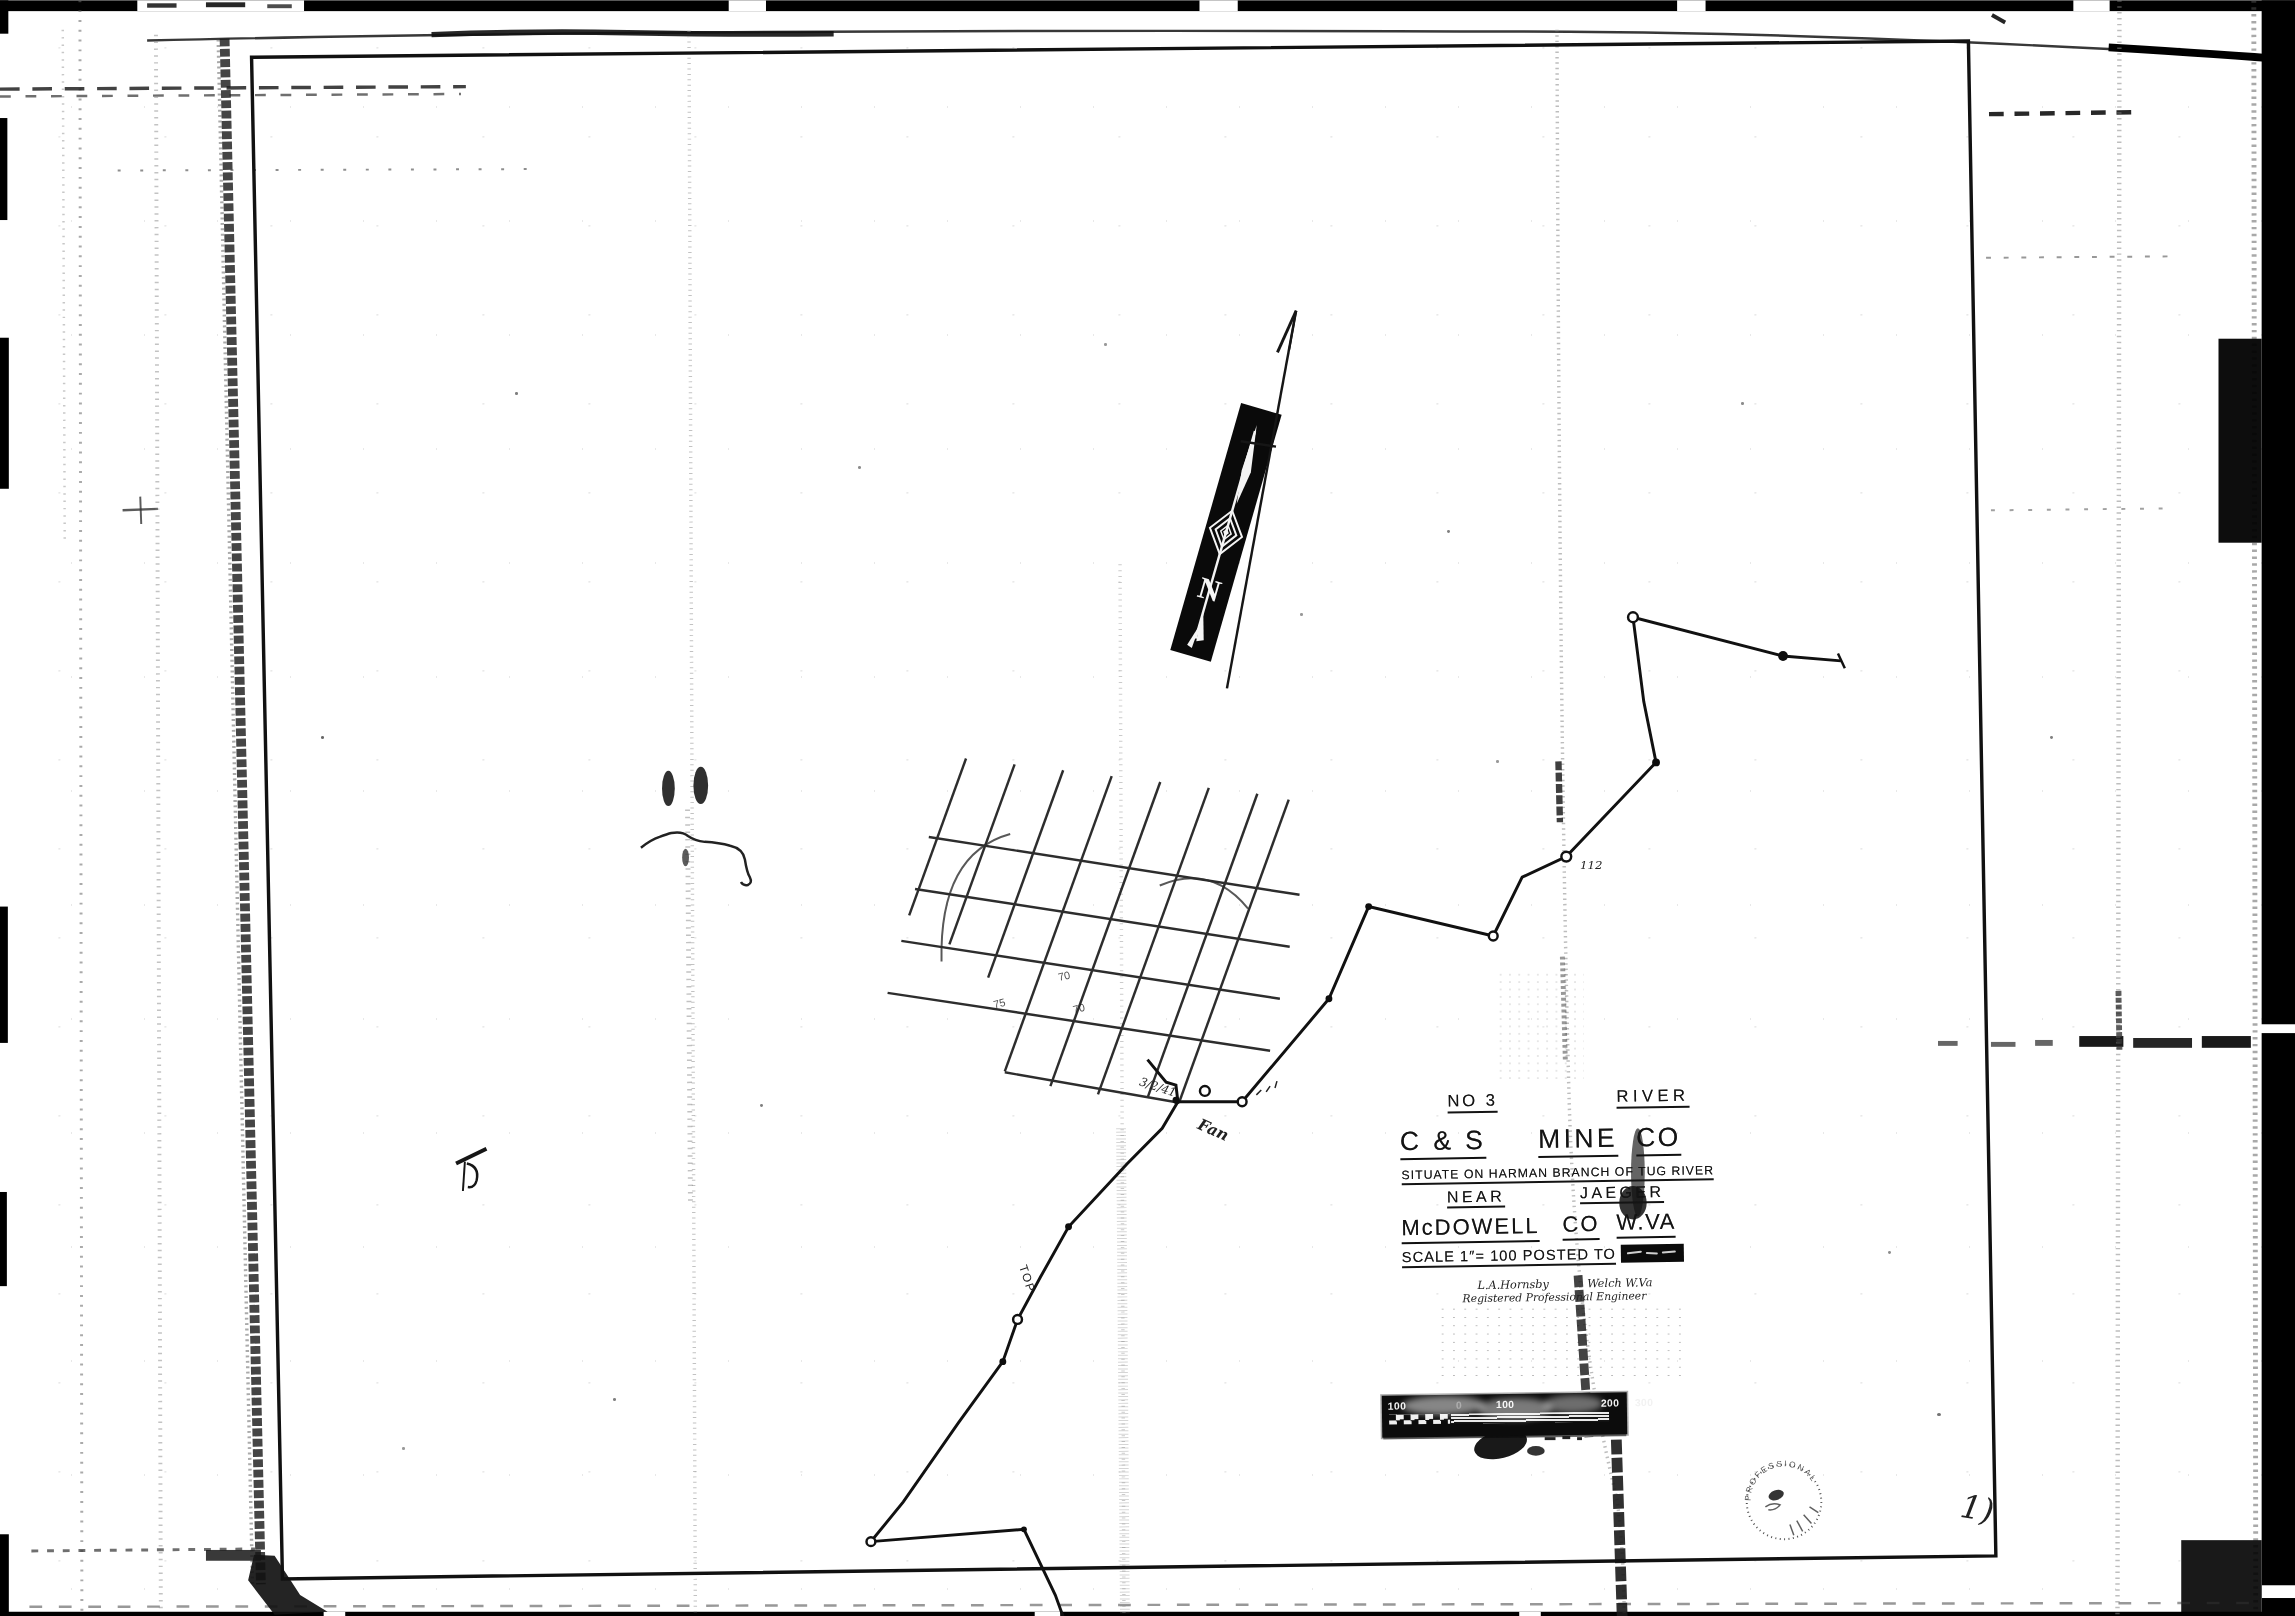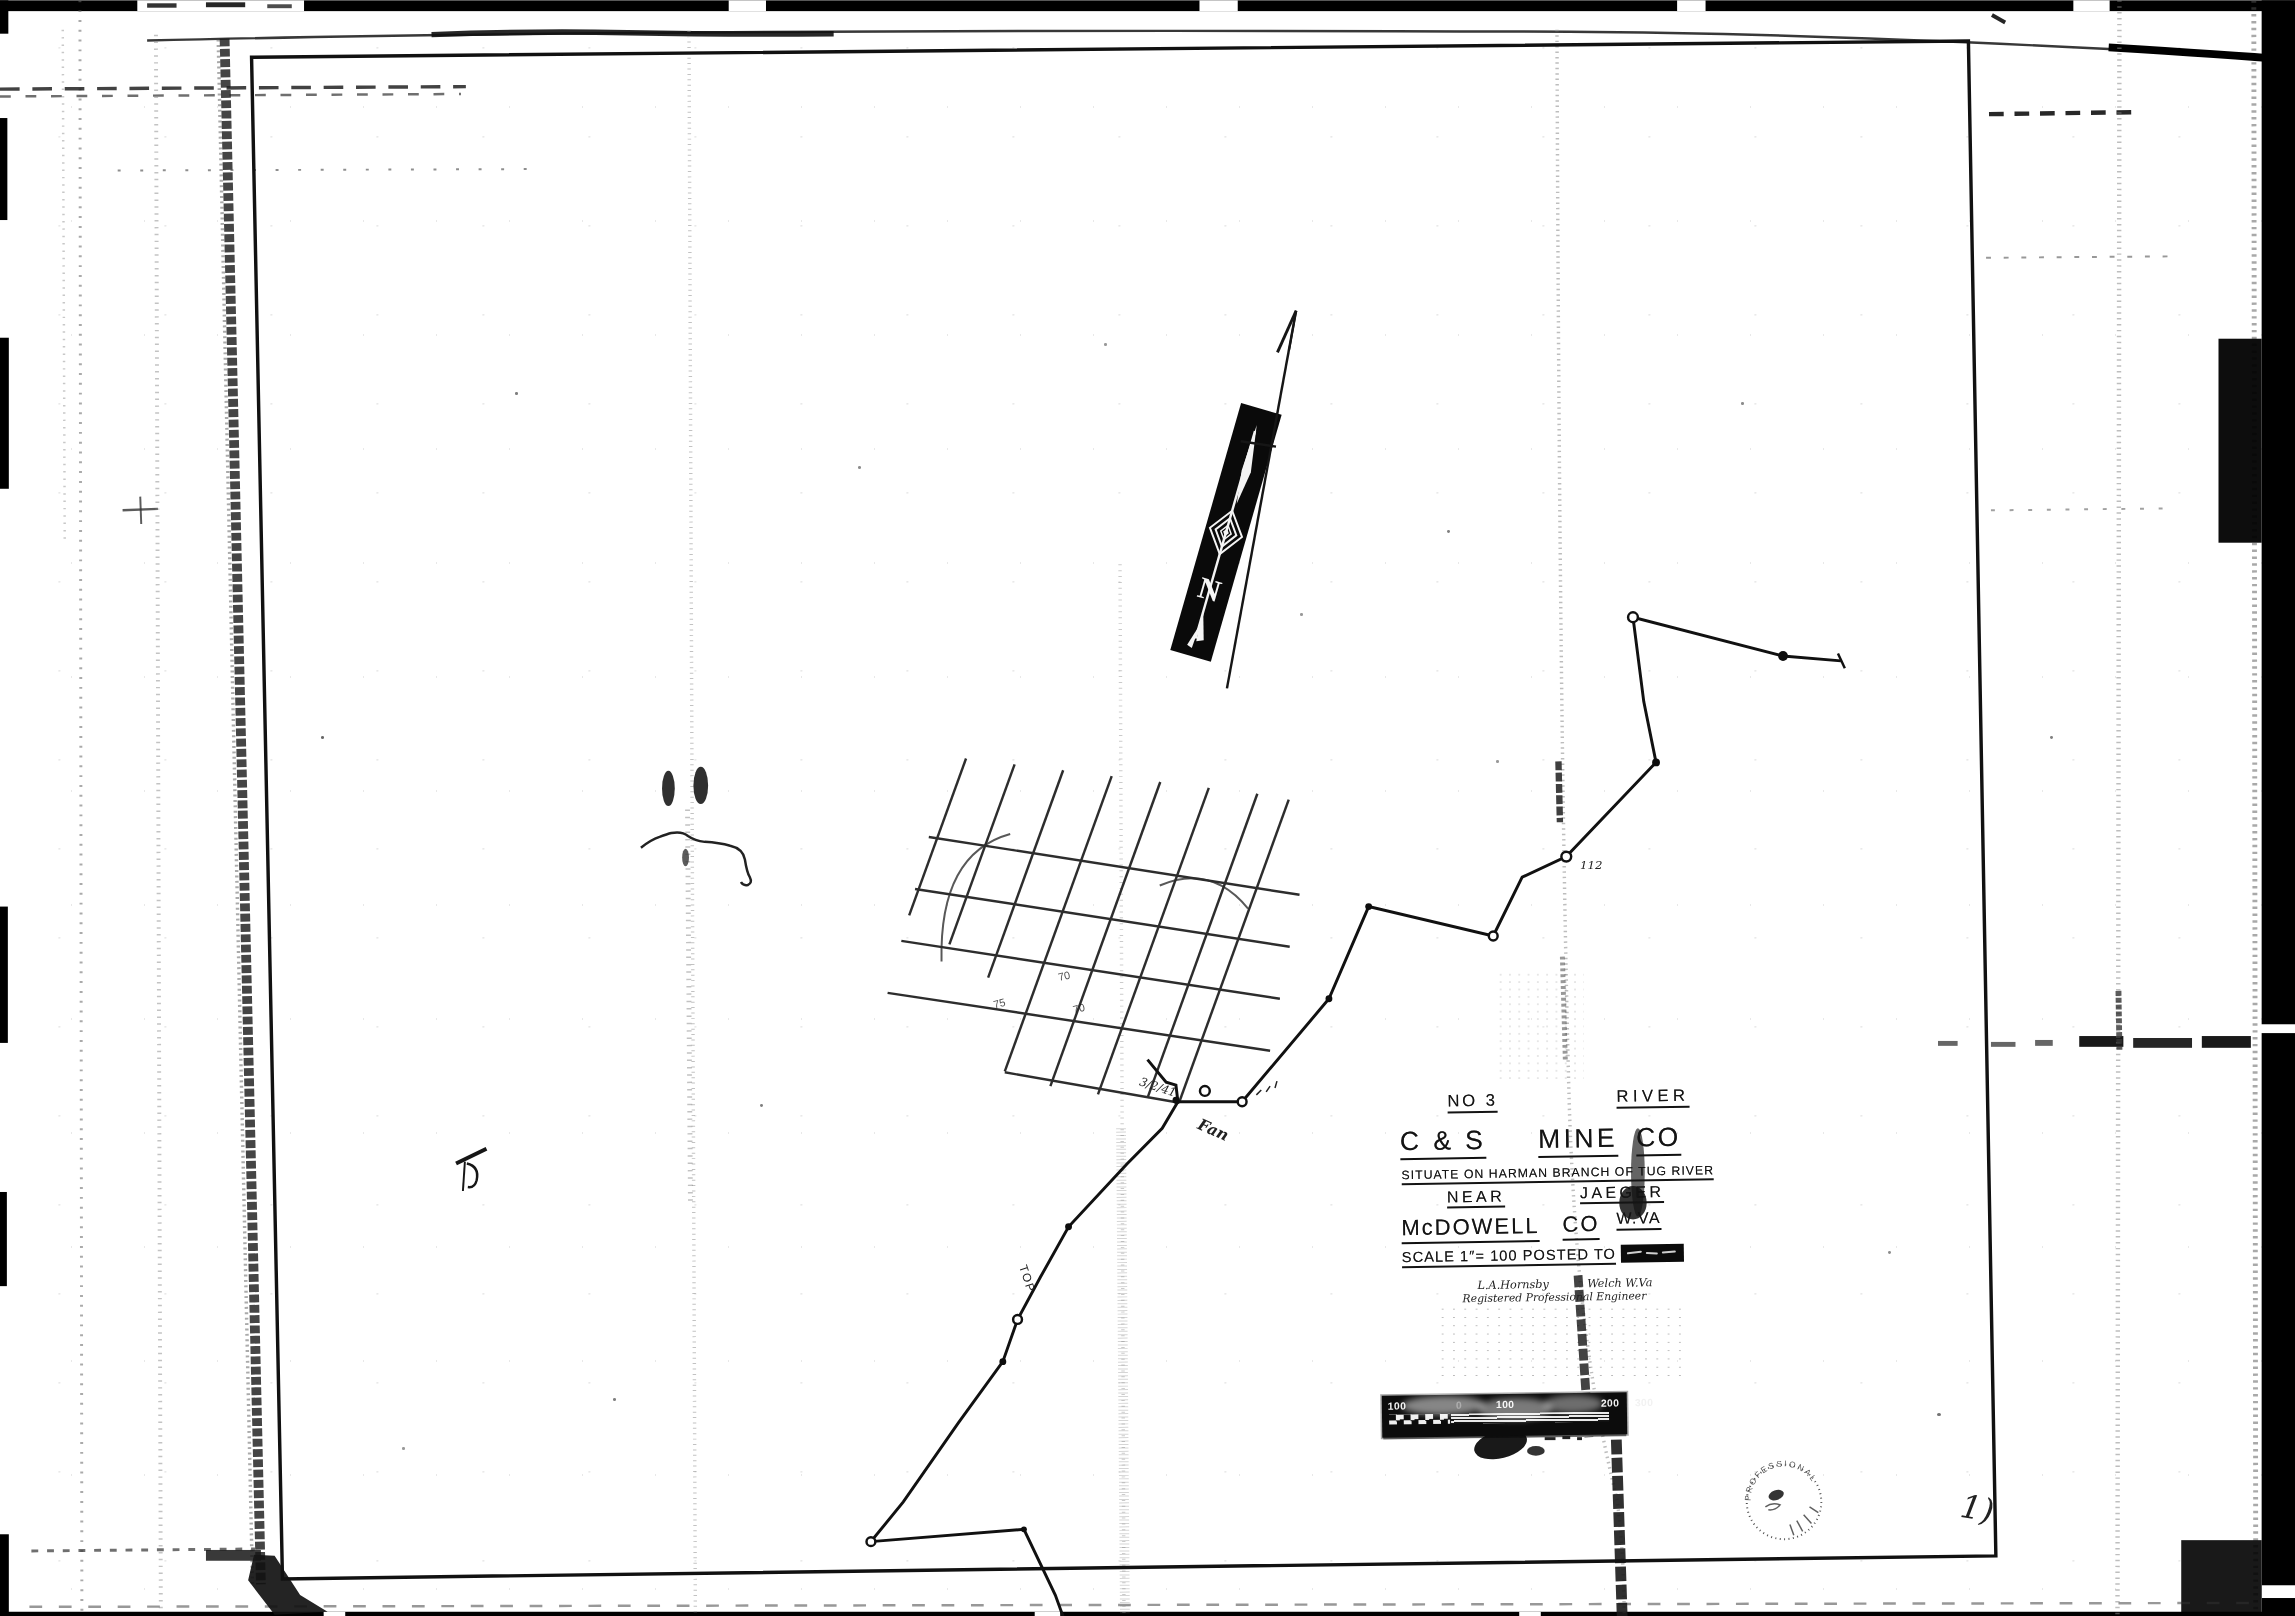--- a/index.html
+++ b/index.html
@@ -268,21 +268,21 @@
     <div class="row stamp" style="left:141px;top:38px;font-size:26.5px;letter-spacing:3.4px;"><span class="u2">MINE</span></div>
     <div class="row stamp" style="left:239px;top:38px;font-size:26.5px;letter-spacing:2.5px;"><span class="u2">CO</span></div>
 
     <div class="row stamp" style="left:3.9px;top:80px;font-size:12.3px;letter-spacing:1px;"><span class="u">SITUATE ON HARMAN BRANCH OF TUG RIVER</span></div>
 
     <div class="row stamp" style="left:49px;top:101px;font-size:16px;letter-spacing:3.4px;"><span class="u">NEAR</span></div>
     <div class="row stamp" style="left:182px;top:99px;font-size:16px;letter-spacing:3.4px;"><span class="u">JAEGER</span></div>
 
     <div class="row stamp" style="left:2.9px;top:127px;font-size:22px;letter-spacing:2px;"><span class="u2">McDOWELL</span></div>
     <div class="row stamp" style="left:164px;top:126px;font-size:22px;letter-spacing:2px;"><span class="u2">CO</span></div>
-    <div class="row stamp" style="left:218px;top:125px;font-size:16px;letter-spacing:1.5px;"><span class="u2">W.VA</span></div>
+    <div class="row stamp" style="left:218px;top:125px;font-size:22px;letter-spacing:1.5px;"><span class="u2">W.VA</span></div>
 
     <div class="row stamp" style="left:2.9px;top:160px;font-size:14.7px;letter-spacing:1px;"><span class="u">SCALE 1″= 100  POSTED TO</span><span id="redaction"><i style="left:5.9px;top:6.9px;width:14.7px;transform:rotate(-6deg)"></i><i style="left:25.5px;top:8.3px;width:11.8px;transform:rotate(4deg)"></i><i style="left:41px;top:6.9px;width:13.7px;transform:rotate(-3deg)"></i></span></div>
 
     <div class="row sig" style="left:78px;top:192px;font-size:11.3px;">
       <span>L.A.Hornsby</span>
       <span style="display:inline-block;width:31px;"></span>
       <span>Welch W.Va</span>
     </div>
     <div class="row sig" style="left:63px;top:205px;font-size:10.8px;">
       <span>Registered Professional Engineer</span>

